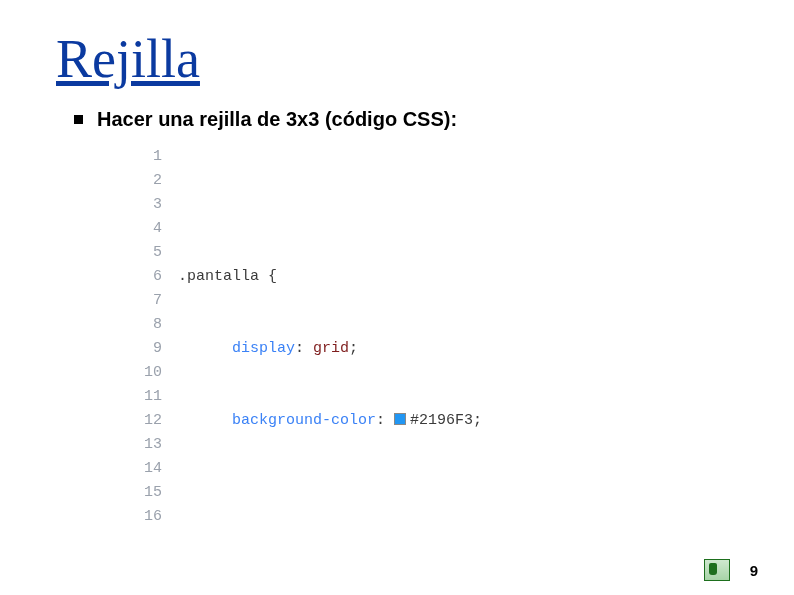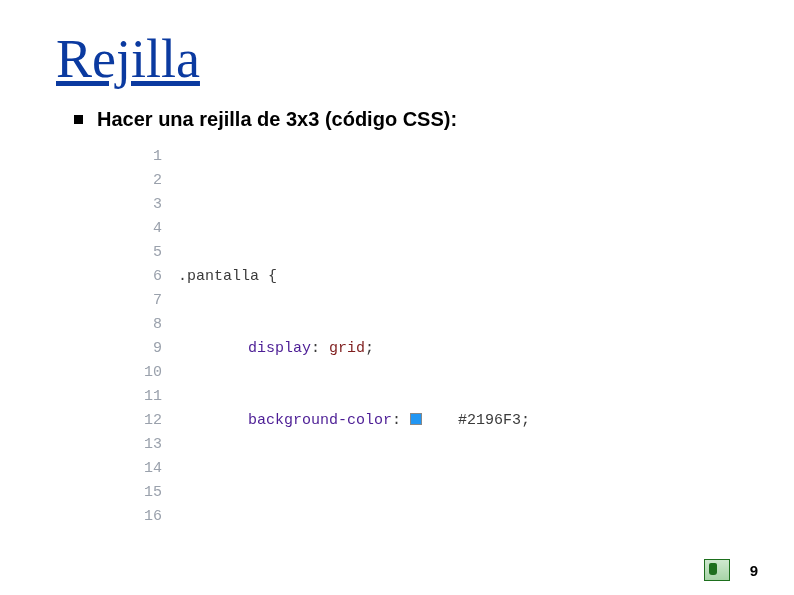--- a/index.html
+++ b/index.html
@@ -58,23 +58,23 @@
   }
   .gutter div { min-height: 24px; }
   .code {
     white-space: pre;
     color: #333;
   }
   .code div { min-height: 24px; }
   .c-comment { color: #8b8f93; }
   .c-sel { color: #3b3b3b; }
   .c-punct { color: #3b3b3b; }
-  .c-prop { color: #4c1d95; margin-left: 16px; }
+  .c-prop { color: #3b82f6; }
   .c-val { color: #7f1d1d; text-align: center; }
-  .c-colorval { color: #3b3b3b; margin-left: 32px; }
+  .c-colorval { color: #3b3b3b; }
   .swatch {
     display: inline-block;
     width: 12px;
     height: 12px;
     vertical-align: -1px;
     margin-right: 4px;
     border: 1px solid #888;
   }
   .footer {
     position: absolute;

